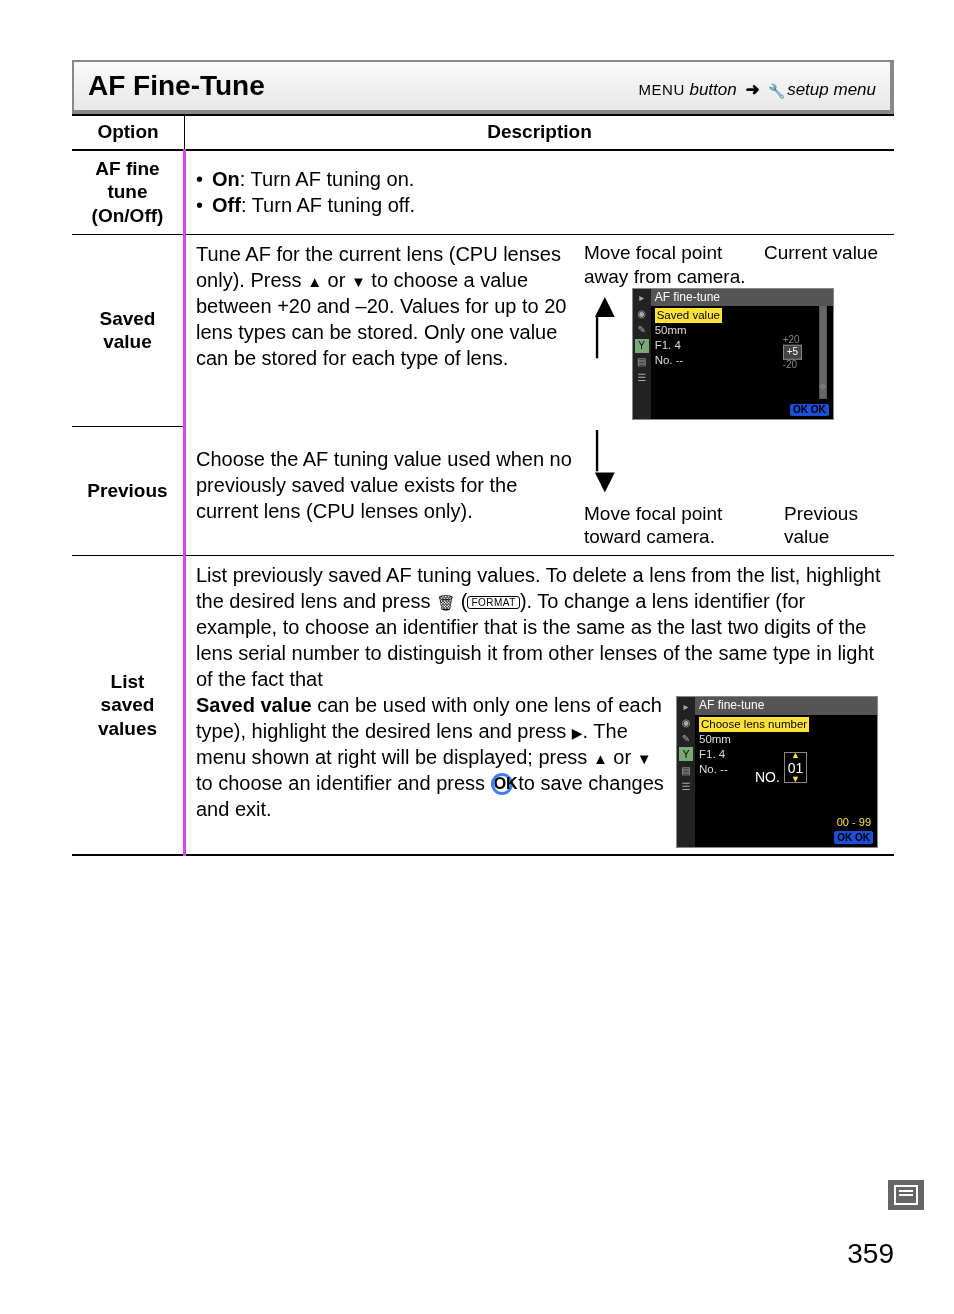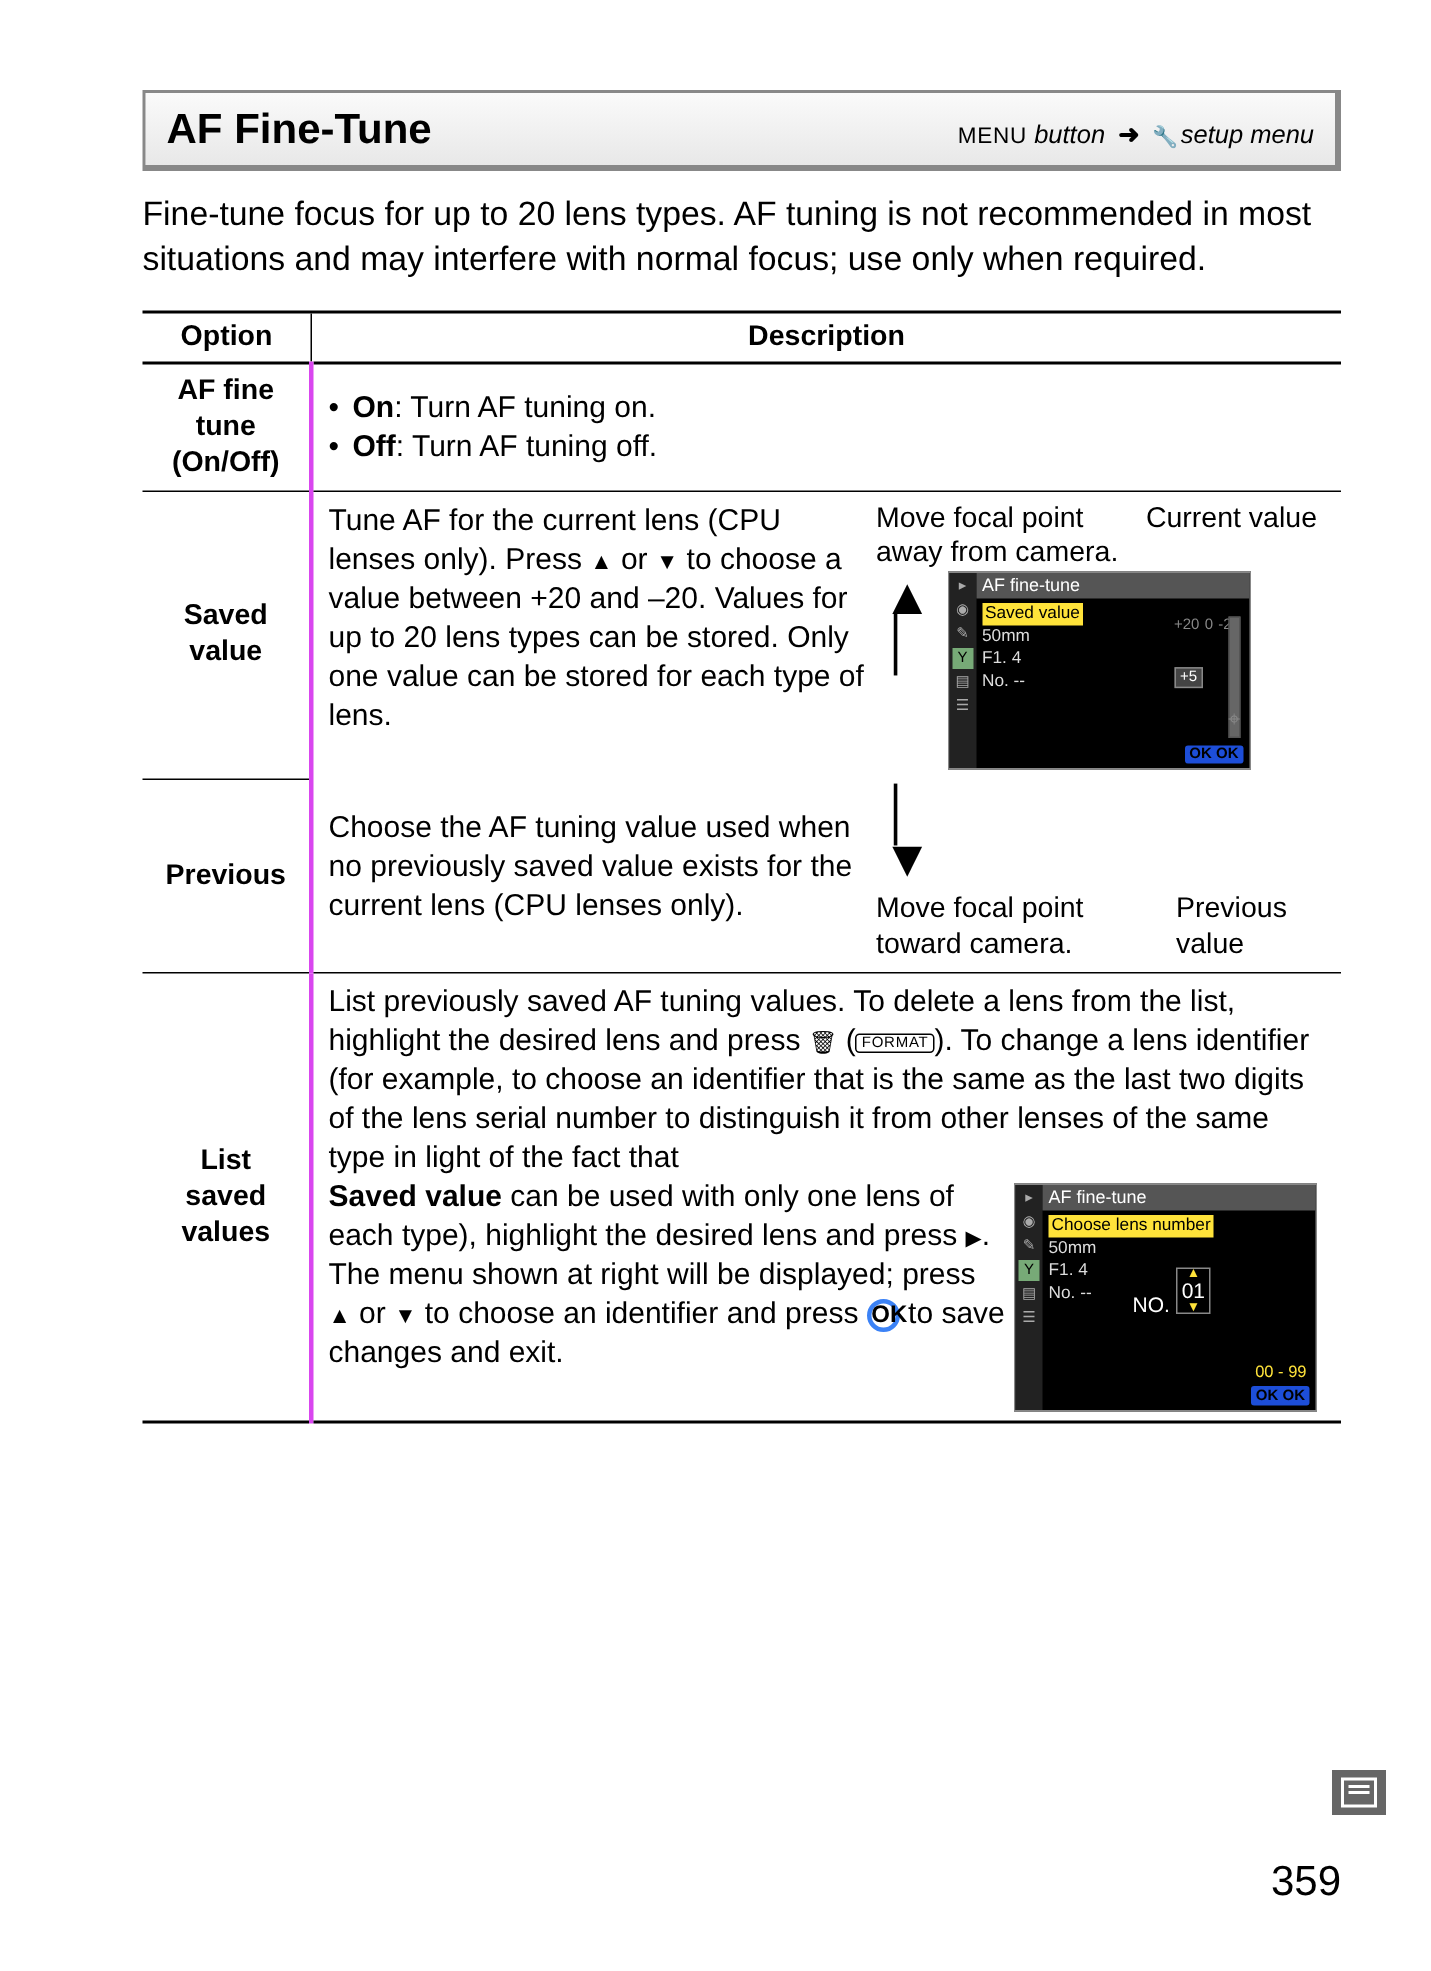--- a/index.html
+++ b/index.html
@@ -4,21 +4,21 @@
 <style>
   body {
     margin: 0;
     padding: 0;
     font-family: "Myriad Pro", "Segoe UI", Arial, sans-serif;
     background: #fff;
     color: #000;
     width: 954px;
   }
   .page {
-    padding: 60px 60px 40px 95px;
+    padding: 60px 60px 40px 72px;
     position: relative;
     min-height: 1200px;
   }
   .title-bar {
     border: 2px solid #888;
     border-right-width: 4px;
     border-bottom-width: 4px;
     background: #f0f0f0;
     background: linear-gradient(#fafafa,#e8e8e8);
     padding: 8px 14px;
@@ -151,23 +151,23 @@
     margin: -2px -4px 2px -4px;
   }
   .cam-menu .line { color: #ddd; font-size: 11.5px; line-height: 1.3; }
   .cam-menu .hl { background:#ffe33a; color:#000; display:inline-block; padding:0 2px; }
   .cam-menu .ok {
     position:absolute; right:4px; bottom:3px;
     background:#1d4ed8; color:#000; font-size:10px;
     padding:0 3px; border-radius:2px; font-weight:700;
   }
   .cam-menu .scale {
-    position:absolute; right:6px; top:29px; bottom:20px;
+    position:absolute; right:6px; top:16px; bottom:20px;
     width: 44px;
-    display:flex; flex-direction:row; justify-content:space-between;
+    display:flex; flex-direction:column; justify-content:center;
     font-size:10px; color:#888;
   }
   .cam-menu .scale .bar {
     position:absolute; right:0; top:0; bottom:0;
     width:6px; background:linear-gradient(#666,#666);
     border:1px solid #555;
   }
   .cam-menu .plus5 {
     position:absolute; top:50%; left:0;
     transform: translateY(-50%);
@@ -261,21 +261,20 @@
 
   <div class="title-bar">
     <span class="title">AF Fine-Tune</span>
     <span class="right">
       <span class="menu-word">MENU</span><span> button</span>
       <span class="arrow">➜</span>
       <span class="inline-ic wrench-ic"></span><span> setup menu</span>
     </span>
   </div>
 
-  <p class="intro">Fine-tune focus for up to 20 lens types. AF tuning is not recommended in most situations and may interfere with normal focus; use only when required.</p>
 
   <table class="opt">
     <thead>
       <tr>
         <th class="option-head">Option</th>
         <th>Description</th>
       </tr>
     </thead>
     <tbody>
 

